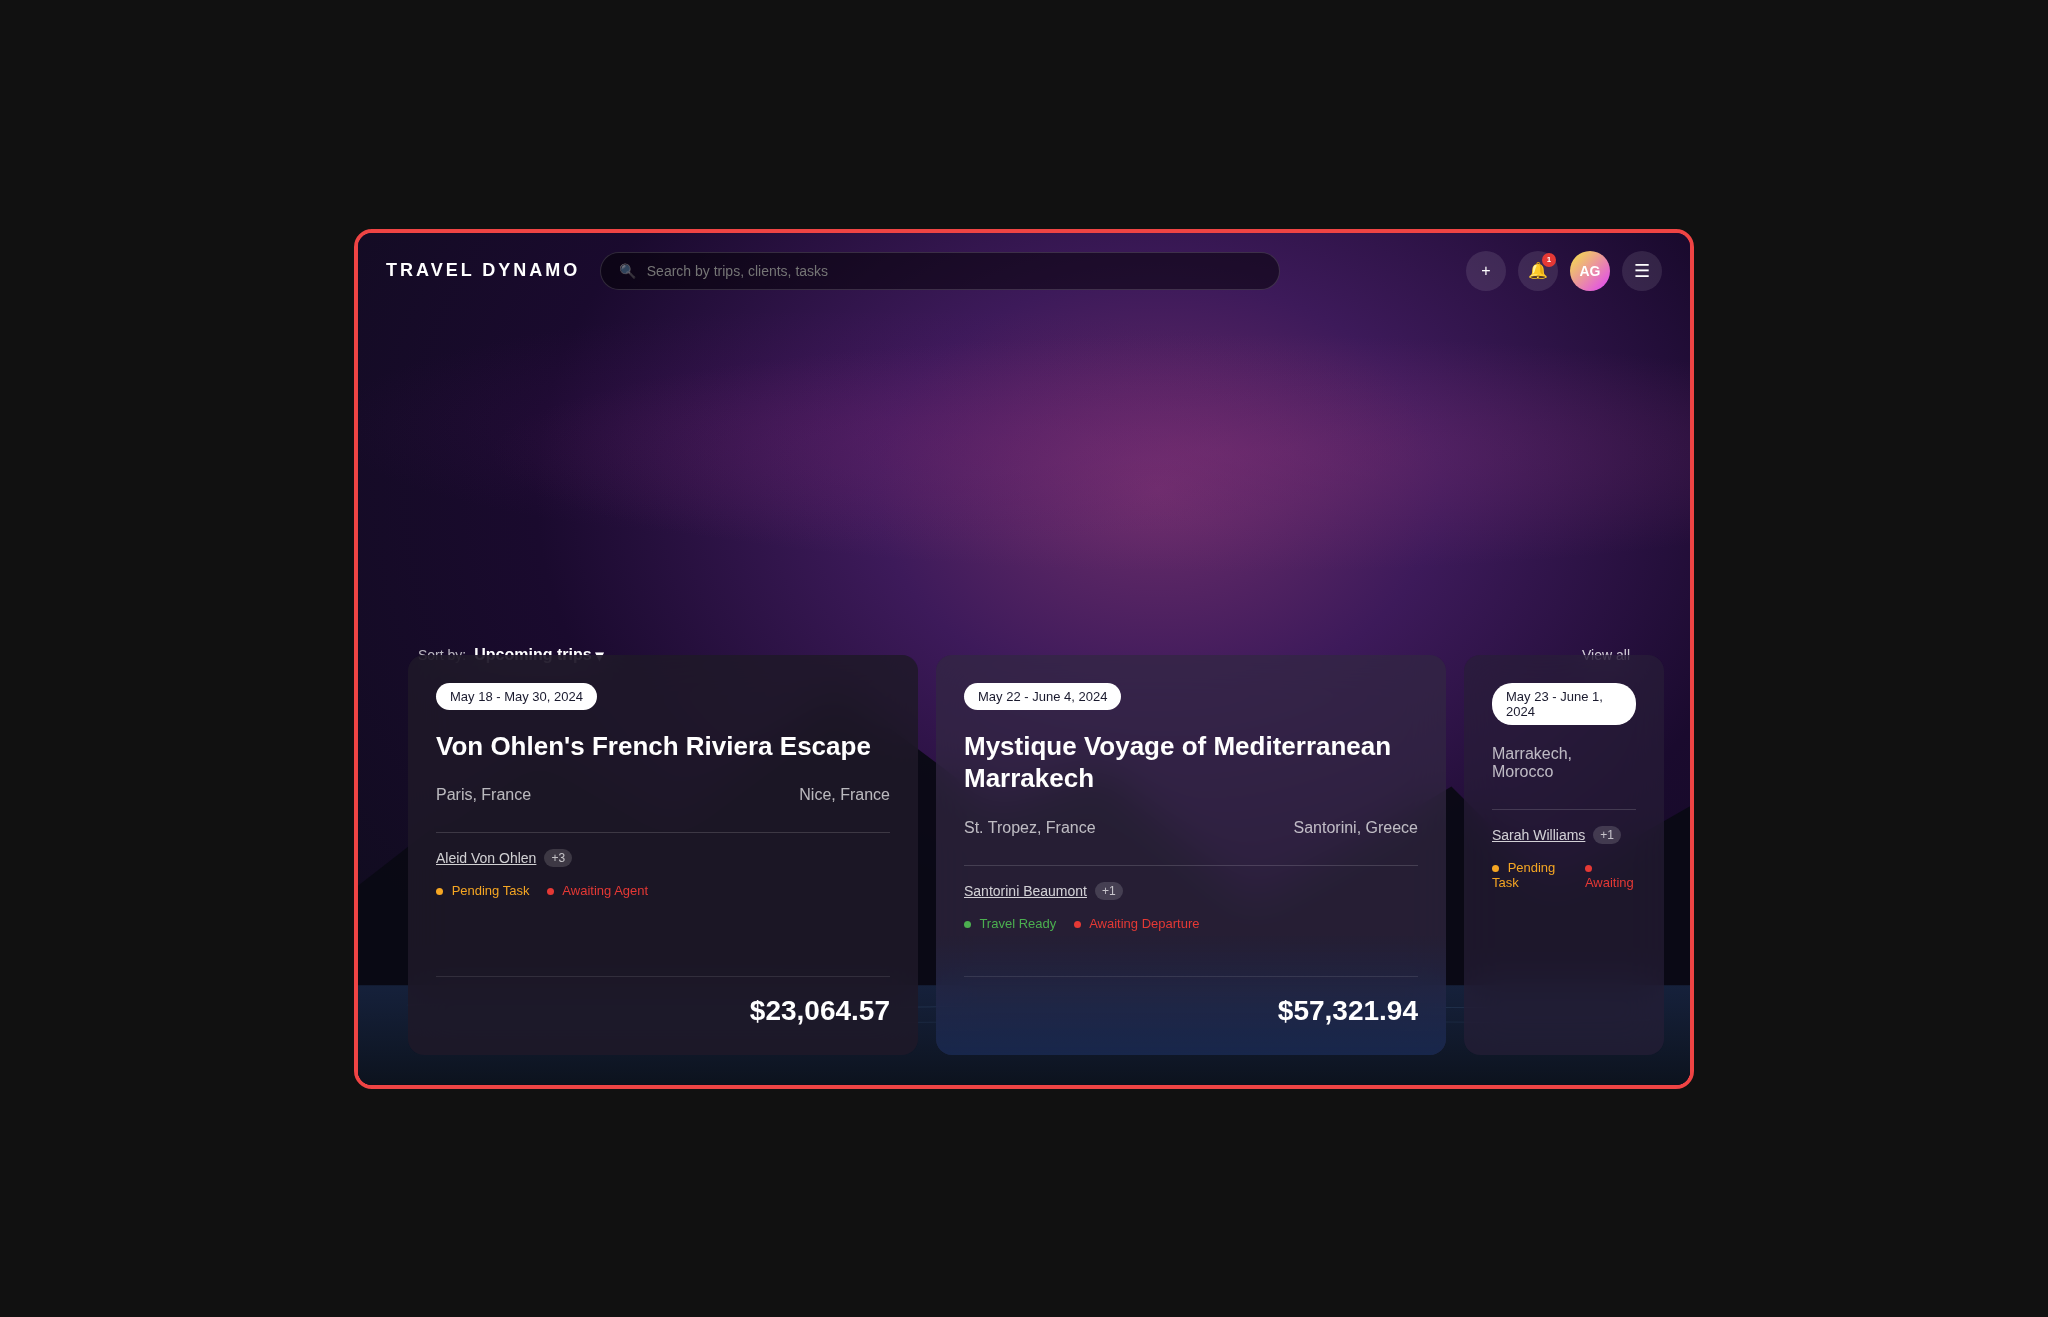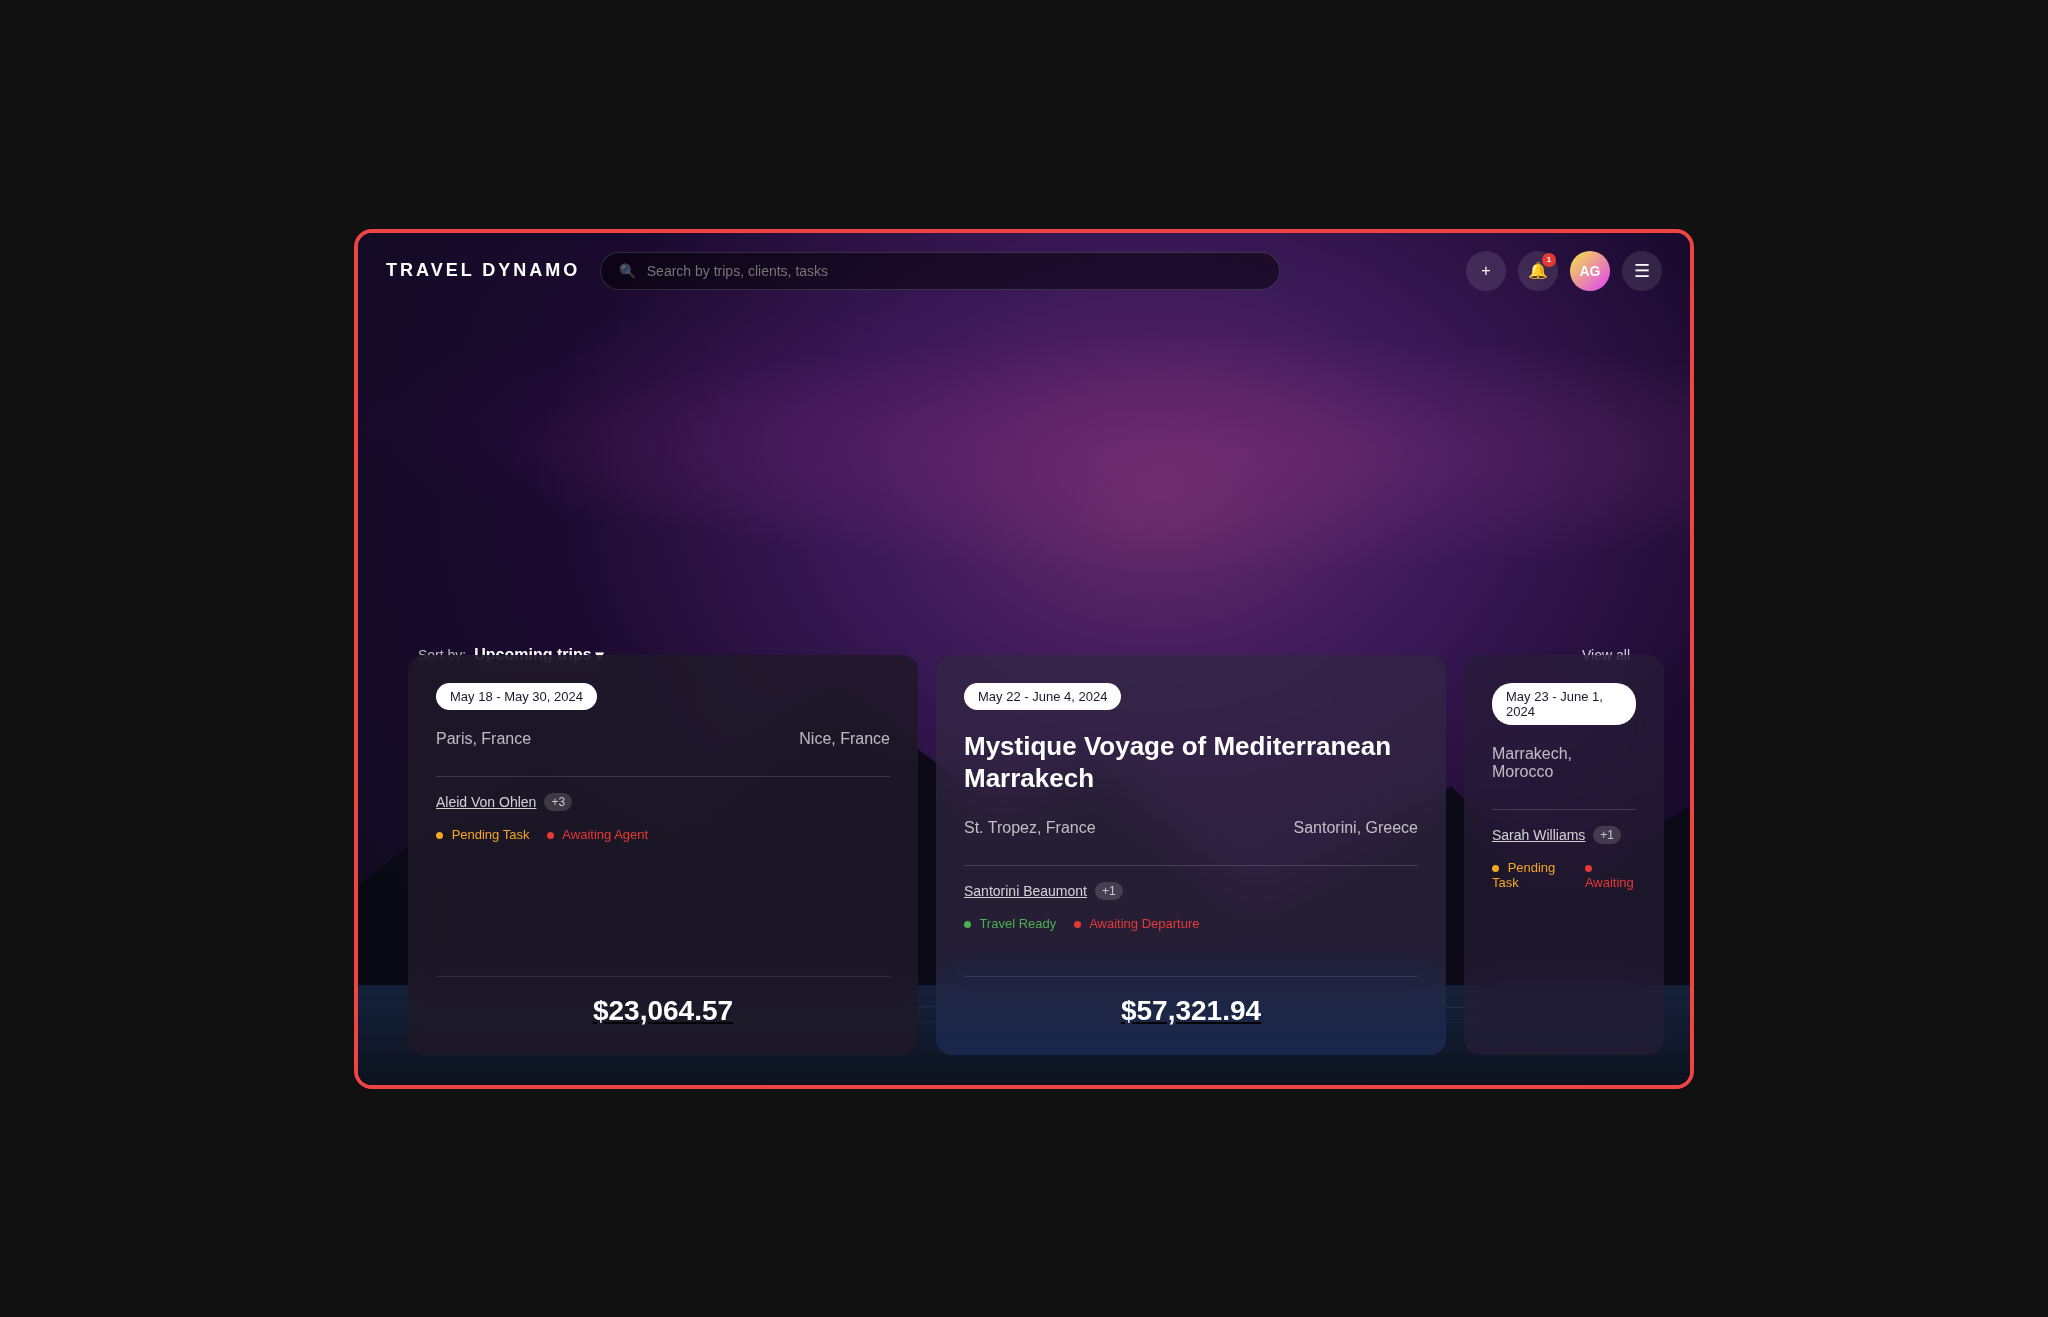--- a/index.html
+++ b/index.html
@@ -318,22 +318,21 @@
     .status-pending { color: #f5a623; font-size: 13px; }
     .status-awaiting-agent { color: #e53935; font-size: 13px; }
     .status-travel-ready { color: #4caf50; font-size: 13px; }
     .status-awaiting-departure { color: #e53935; font-size: 13px; }
 
     .card-footer {
       margin-top: auto;
       border-top: 1px solid rgba(255,255,255,0.1);
       padding-top: 18px;
       display: flex;
-      justify-content: center;
-      text-decoration: underline;
+      justify-content: flex-end;
     }
 
     .trip-price {
       color: #fff;
       font-size: 28px;
       font-weight: 700;
     }
 
     
     .water-overlay {
@@ -400,20 +399,21 @@
         <span>▾</span>
       </span>
     </div>
     <span class="view-all">View all</span>
   </div>
 
   <div class="cards-section">
 
     <div class="trip-card card-1">
       <span class="date-badge">May 18 - May 30, 2024</span>
+      <h2 class="trip-title">Von Ohlen's French Riviera Escape</h2>
       <div class="trip-locations">
         <span class="location-text">Paris, France</span>
         <span class="location-text">Nice, France</span>
       </div>
       <hr class="divider">
       <div class="client-row">
         <span class="client-name">Aleid Von Ohlen</span>
         <span class="extra-badge">+3</span>
       </div>
       <div class="status-row">

